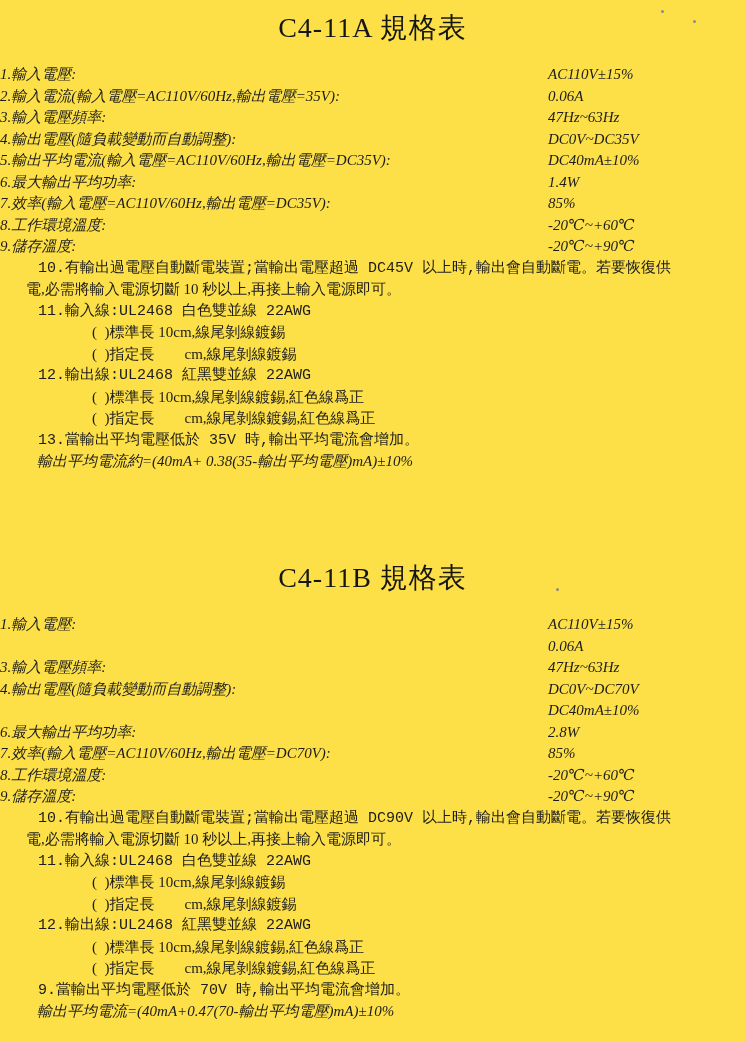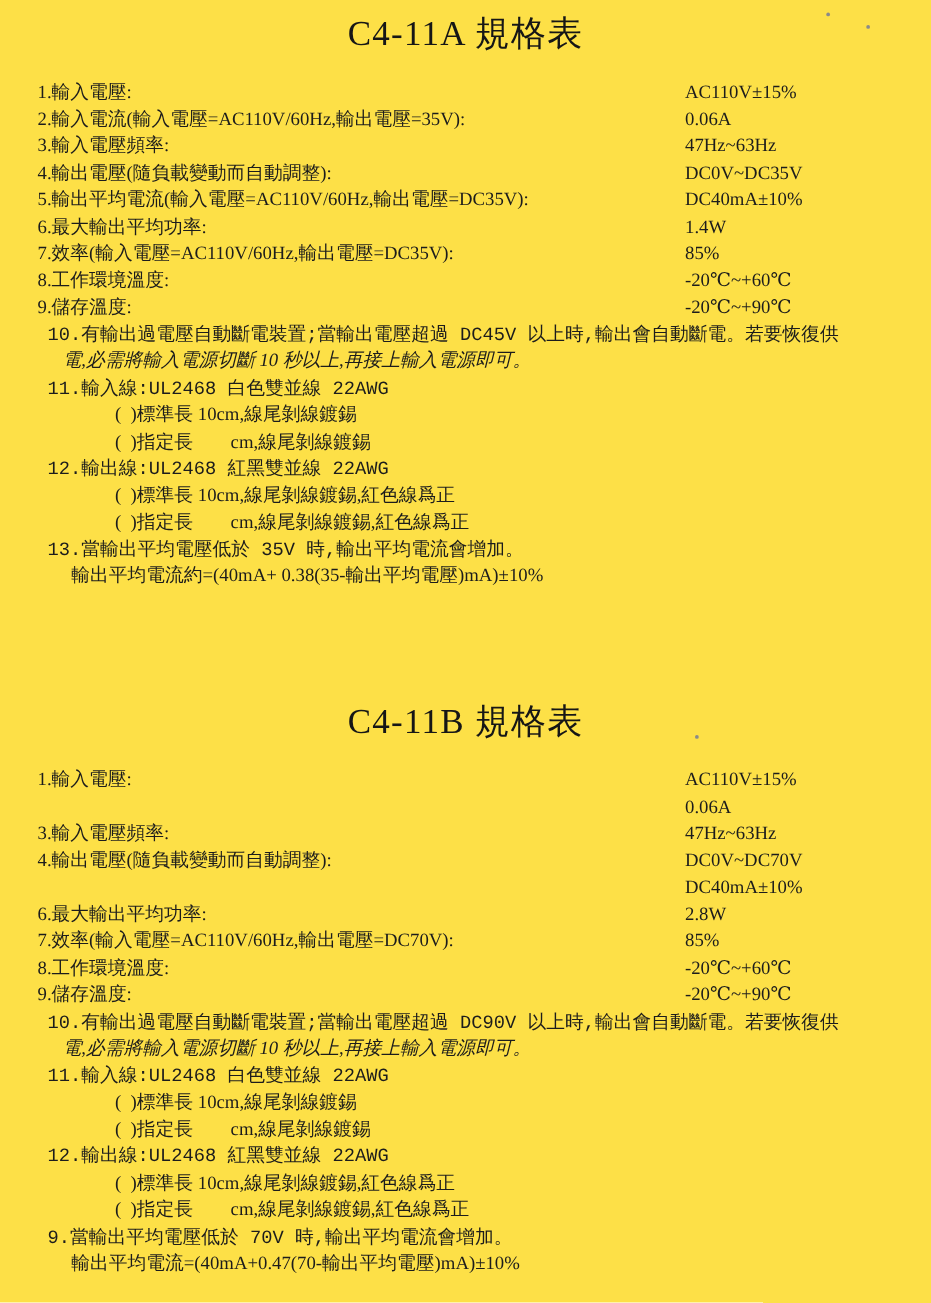--- a/index.html
+++ b/index.html
@@ -30,39 +30,39 @@
     letter-spacing: 1px;
     font-weight: 500;
     color: #161616;
   }
   .spec-list { margin-top: 18px; }
   .row {
     position: relative;
     height: 21.5px;
     line-height: 21.5px;
     font-size: 15px;
-    padding-left: 30px;
     white-space: pre;
+    font-style: italic;
   }
   .row .val {
     position: absolute;
     left: 548px;
     top: 0;
     line-height: 21.5px;
   }
   .note {
     height: 21.5px;
     line-height: 21.5px;
     font-size: 15px;
     white-space: pre;
   }
   .n-num     { padding-left: 38px; font-family: Liberation Mono, monospace; }
-  .n-cont    { padding-left: 50px; font-style: italic; }
+  .n-cont    { padding-left: 26px; }
   .n-paren   { padding-left: 92px; }
-  .n-formula { padding-left: 57px; }
+  .n-formula { padding-left: 37px; font-style: italic; }
   .speck {
     position: absolute;
     width: 3px;
     height: 3px;
     border-radius: 50%;
     background: #8a8a8a;
   }
 </style>
 </head>
 <body>

